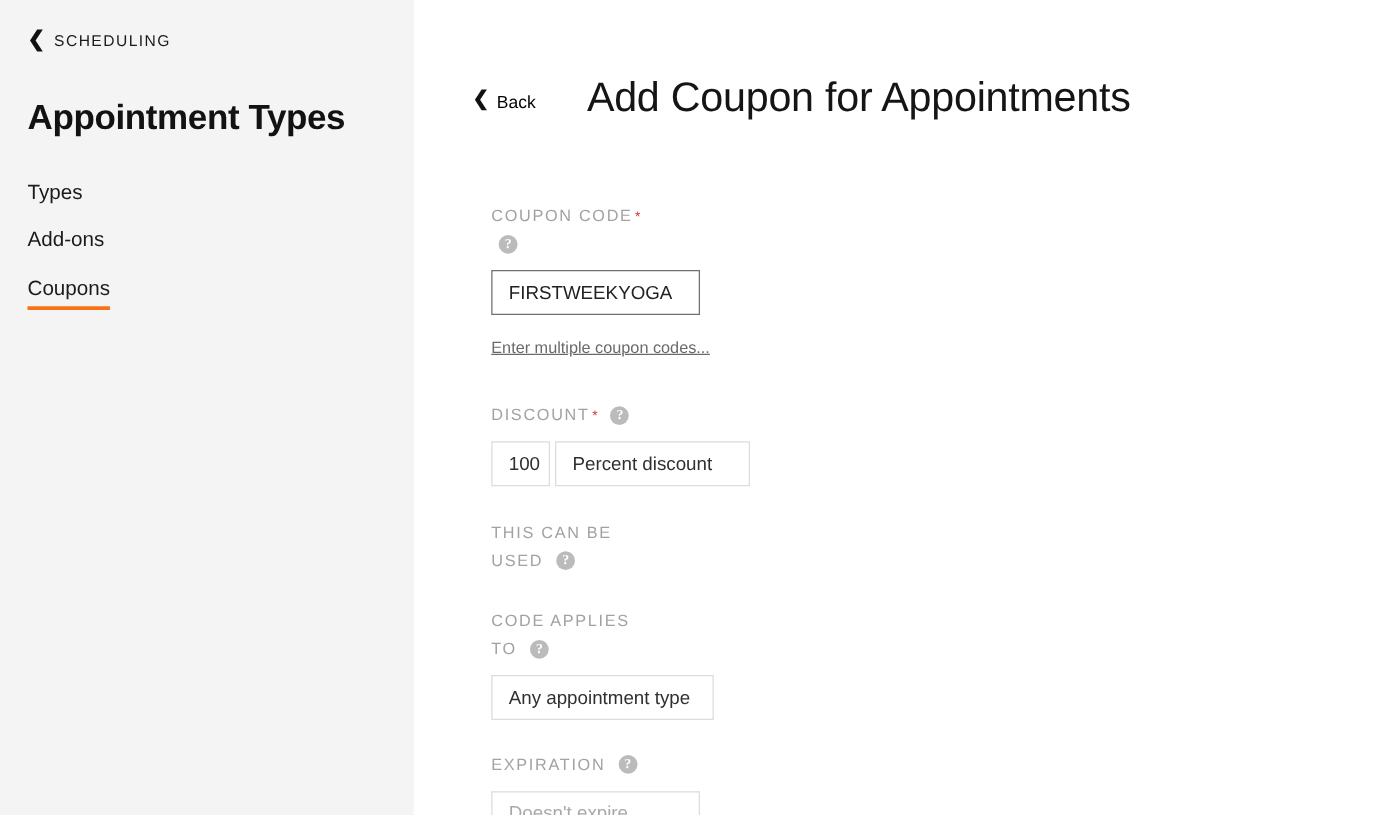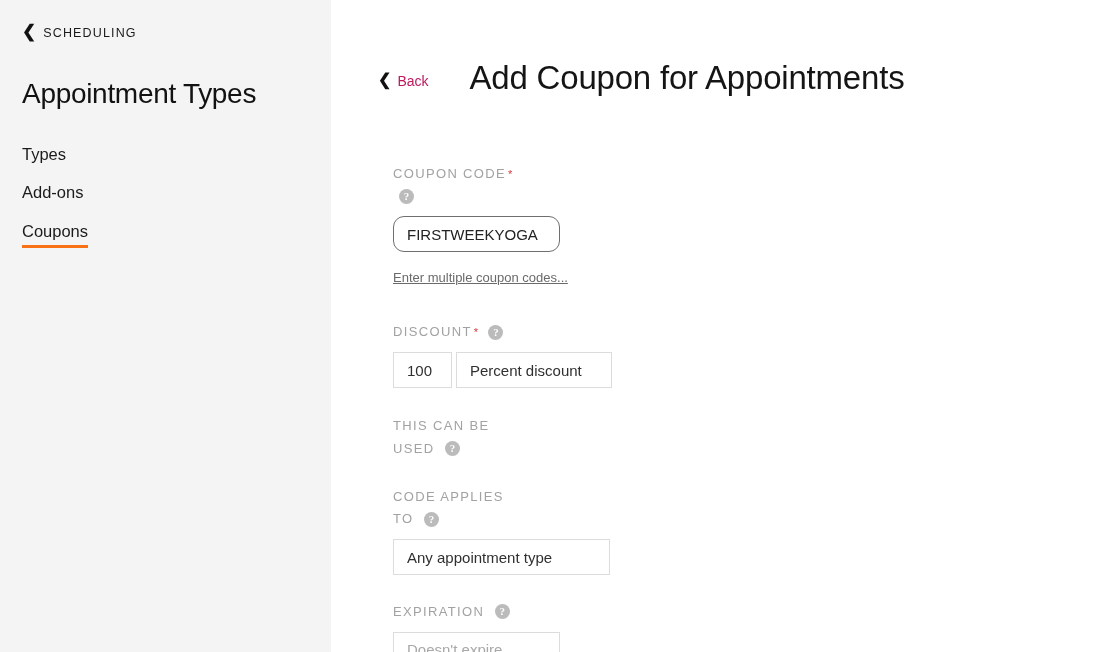--- a/index.html
+++ b/index.html
@@ -46,21 +46,21 @@
   }
   .back-label {
     font-size: 12.5px;
     letter-spacing: 1.15px;
     color: #1a1a1a;
     font-weight: 400;
   }
   .sidebar-title {
     margin-top: 38px;
     font-size: 28px;
-    font-weight: 400;
+    font-weight: 700;
     color: #121212;
     letter-spacing: -0.3px;
     line-height: 1.1;
   }
   .nav {
     margin-top: 34px;
   }
   .nav-item {
     font-size: 16.5px;
     color: #1b1b1b;
@@ -95,21 +95,21 @@
     gap: 6px;
     cursor: pointer;
     user-select: none;
     margin-top: 4px;
   }
   .top-back .chev {
     font-size: 16px;
   }
   .top-back-label {
     font-size: 14px;
-    color: #be185d;
+    color: #000000;
   }
   .page-title {
     margin-left: 41px;
     font-size: 33px;
     font-weight: 400;
     color: #151515;
     letter-spacing: -0.2px;
     line-height: 1.1;
   }
 
@@ -171,25 +171,25 @@
     border: 1px solid #6f6f6f;
     color: #222222;
   }
   .input-box.placeholder {
     color: #a8a8a8;
   }
   .input-box.select {
     cursor: pointer;
   }
 
-  .w-coupon { width: 167px; border-radius: 11px; }
-  .w-amount { width: 59px; }
+  .w-coupon { width: 167px; }
+  .w-amount { width: 47px; }
   .w-type   { width: 156px; }
   .w-used   { width: 229px; }
-  .w-applies{ width: 217px; }
+  .w-applies{ width: 178px; }
   .w-expire { width: 167px; }
 
   .row2 {
     display: flex;
     gap: 4px;
   }
 
   .helper-link {
     display: inline-block;
     font-size: 13px;

